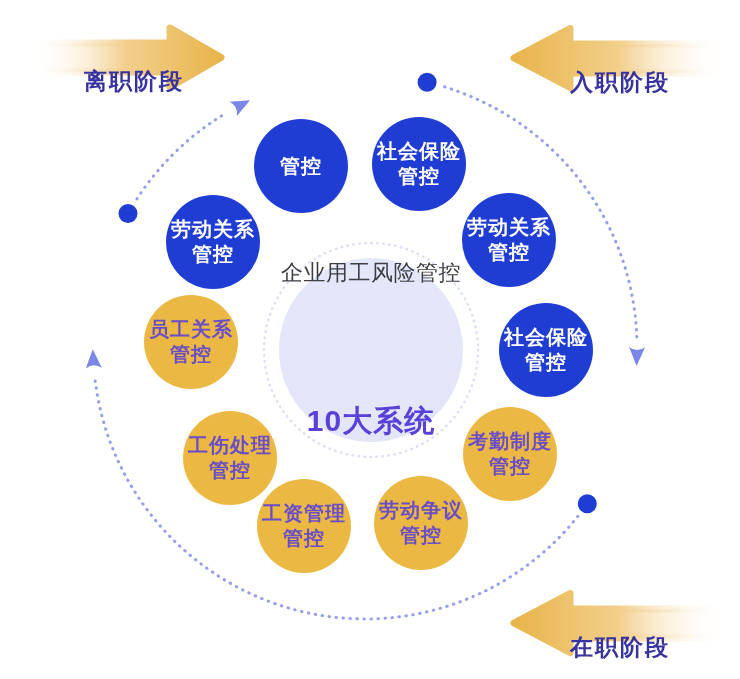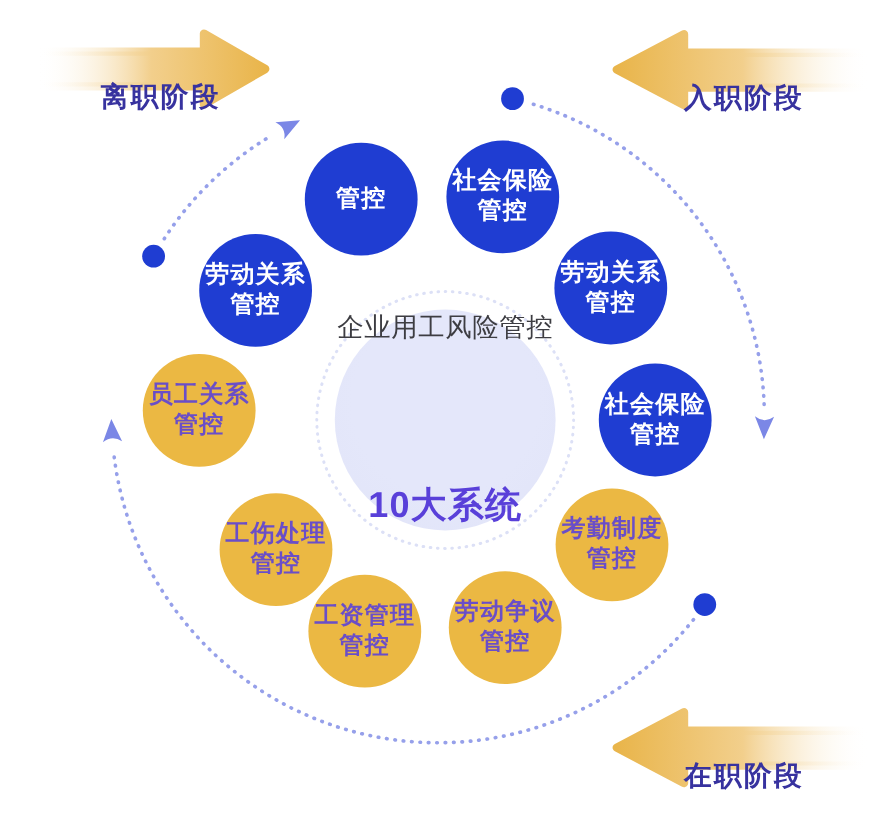--- a/index.html
+++ b/index.html
@@ -95,21 +95,21 @@
     <span>管控</span>
   </div>
   <div class="bubble gold" style="left:257px;top:479px;">
     <span>工资管理</span>
     <span>管控</span>
   </div>
   <div class="bubble gold" style="left:183px;top:411px;">
     <span>工伤处理</span>
     <span>管控</span>
   </div>
-  <div class="bubble gold" style="left:119px;top:295px;">
+  <div class="bubble gold" style="left:144px;top:295px;">
     <span>员工关系</span>
     <span>管控</span>
   </div>
   <div class="bubble blue" style="left:166px;top:195px;">
     <span>劳动关系</span>
     <span>管控</span>
   </div>
 
   <div class="center-circle">
     <div class="center-title">企业用工风险管控</div>

